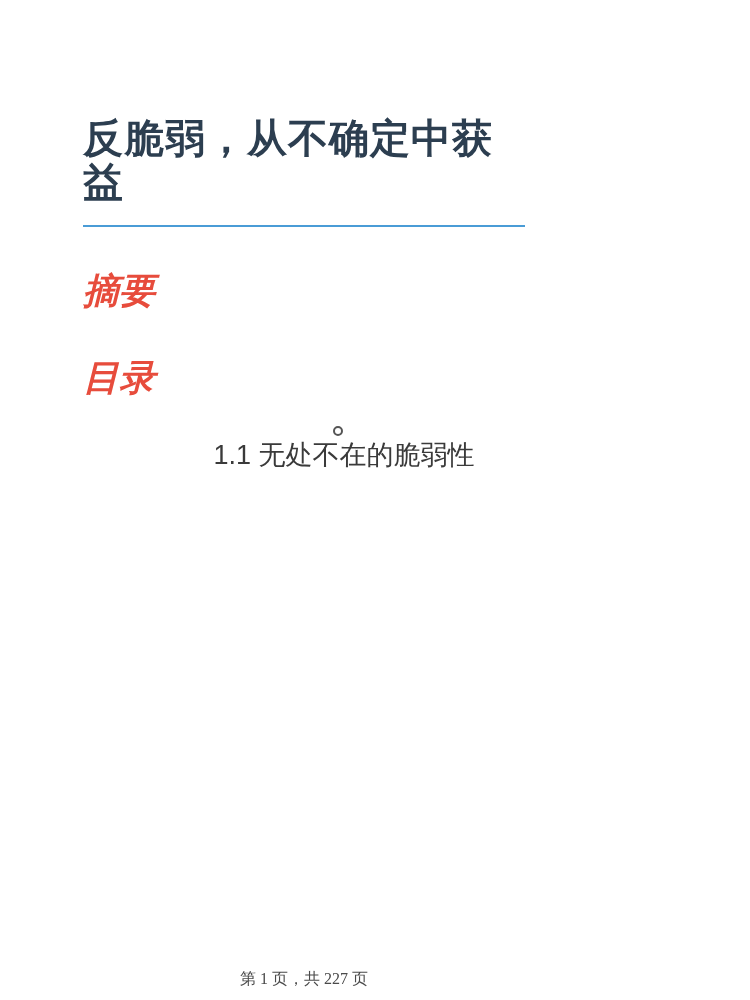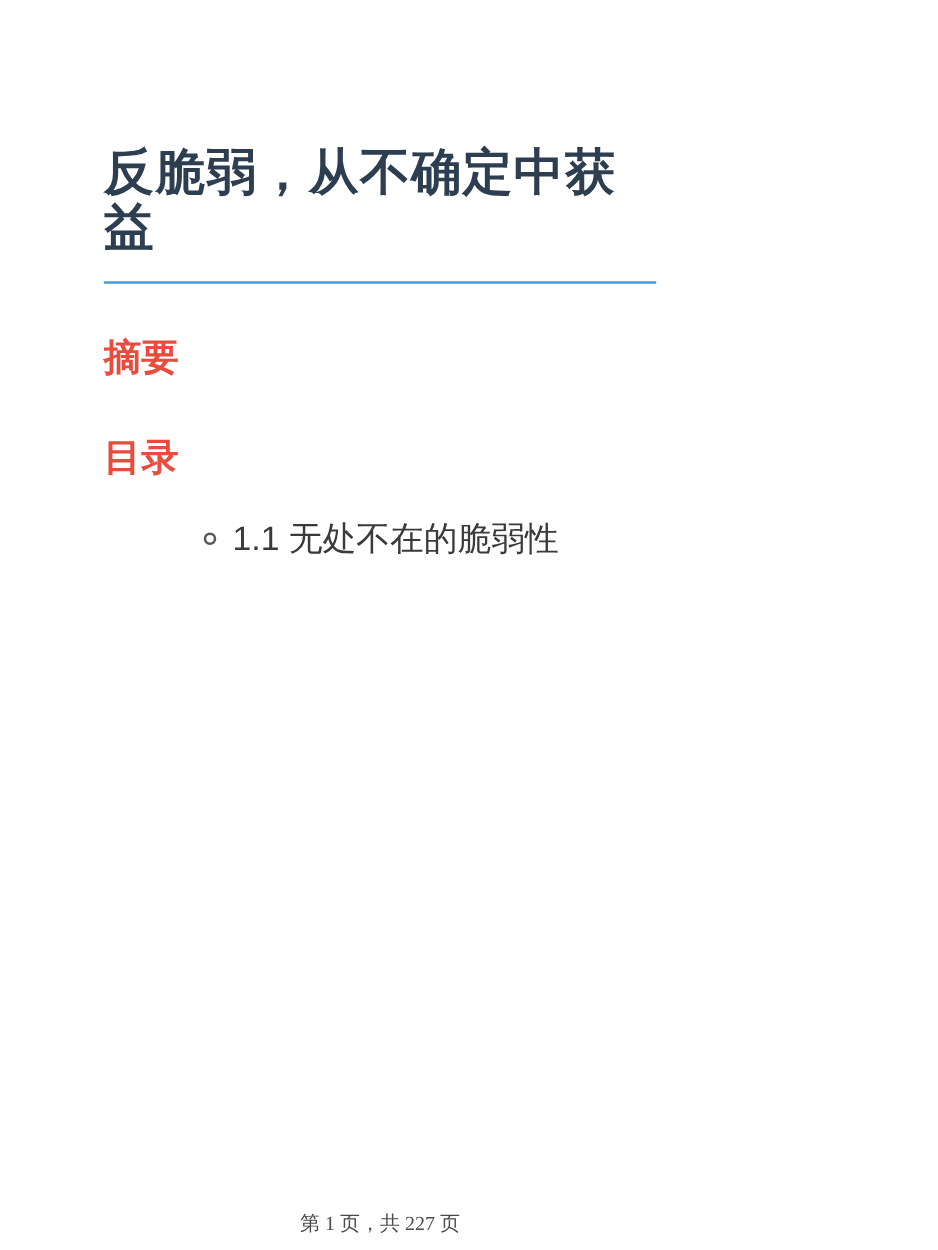--- a/index.html
+++ b/index.html
@@ -28,43 +28,44 @@
     letter-spacing:1px;
     color:var(--color-title);
   }
   .divider{
     margin-top:21px;
     height:0;
     border-top:2px solid var(--color-divider-blue);
   }
   .section-heading{
     margin:42px 0 0 0;
-    font-size:30px;
+    font-size:36px;
     line-height:1.2;
     font-weight:bold;
     color:var(--color-accent-red);
+    font-style:italic;
   }
   .section-heading.toc-heading{margin-top:44px;}
   .abstract-body{
     margin:25px 0 0 0;
     font-size:27px;
     line-height:39.5px;
     text-align:justify;
     color:var(--color-body-text);
   }
   .toc-list{margin-top:27px;}
   .toc-row{
     display:flex;
     align-items:center;
     font-size:27px;
     line-height:38px;
     color:var(--color-body-text);
   }
   .toc-row.level-1{margin-left:21px;}
-  .toc-row.level-2{margin-left:80px;margin-top:18px;}
+  .toc-row.level-2{margin-left:80px;margin-top:18px;flex-direction:column;}
   .bullet-solid{
     width:9px;height:9px;border-radius:50%;
     background:#222;
     flex:0 0 auto;
     margin-right:17px;
   }
   .bullet-hollow{
     width:10px;height:10px;border-radius:50%;
     border:2px solid #555;
     background:transparent;

